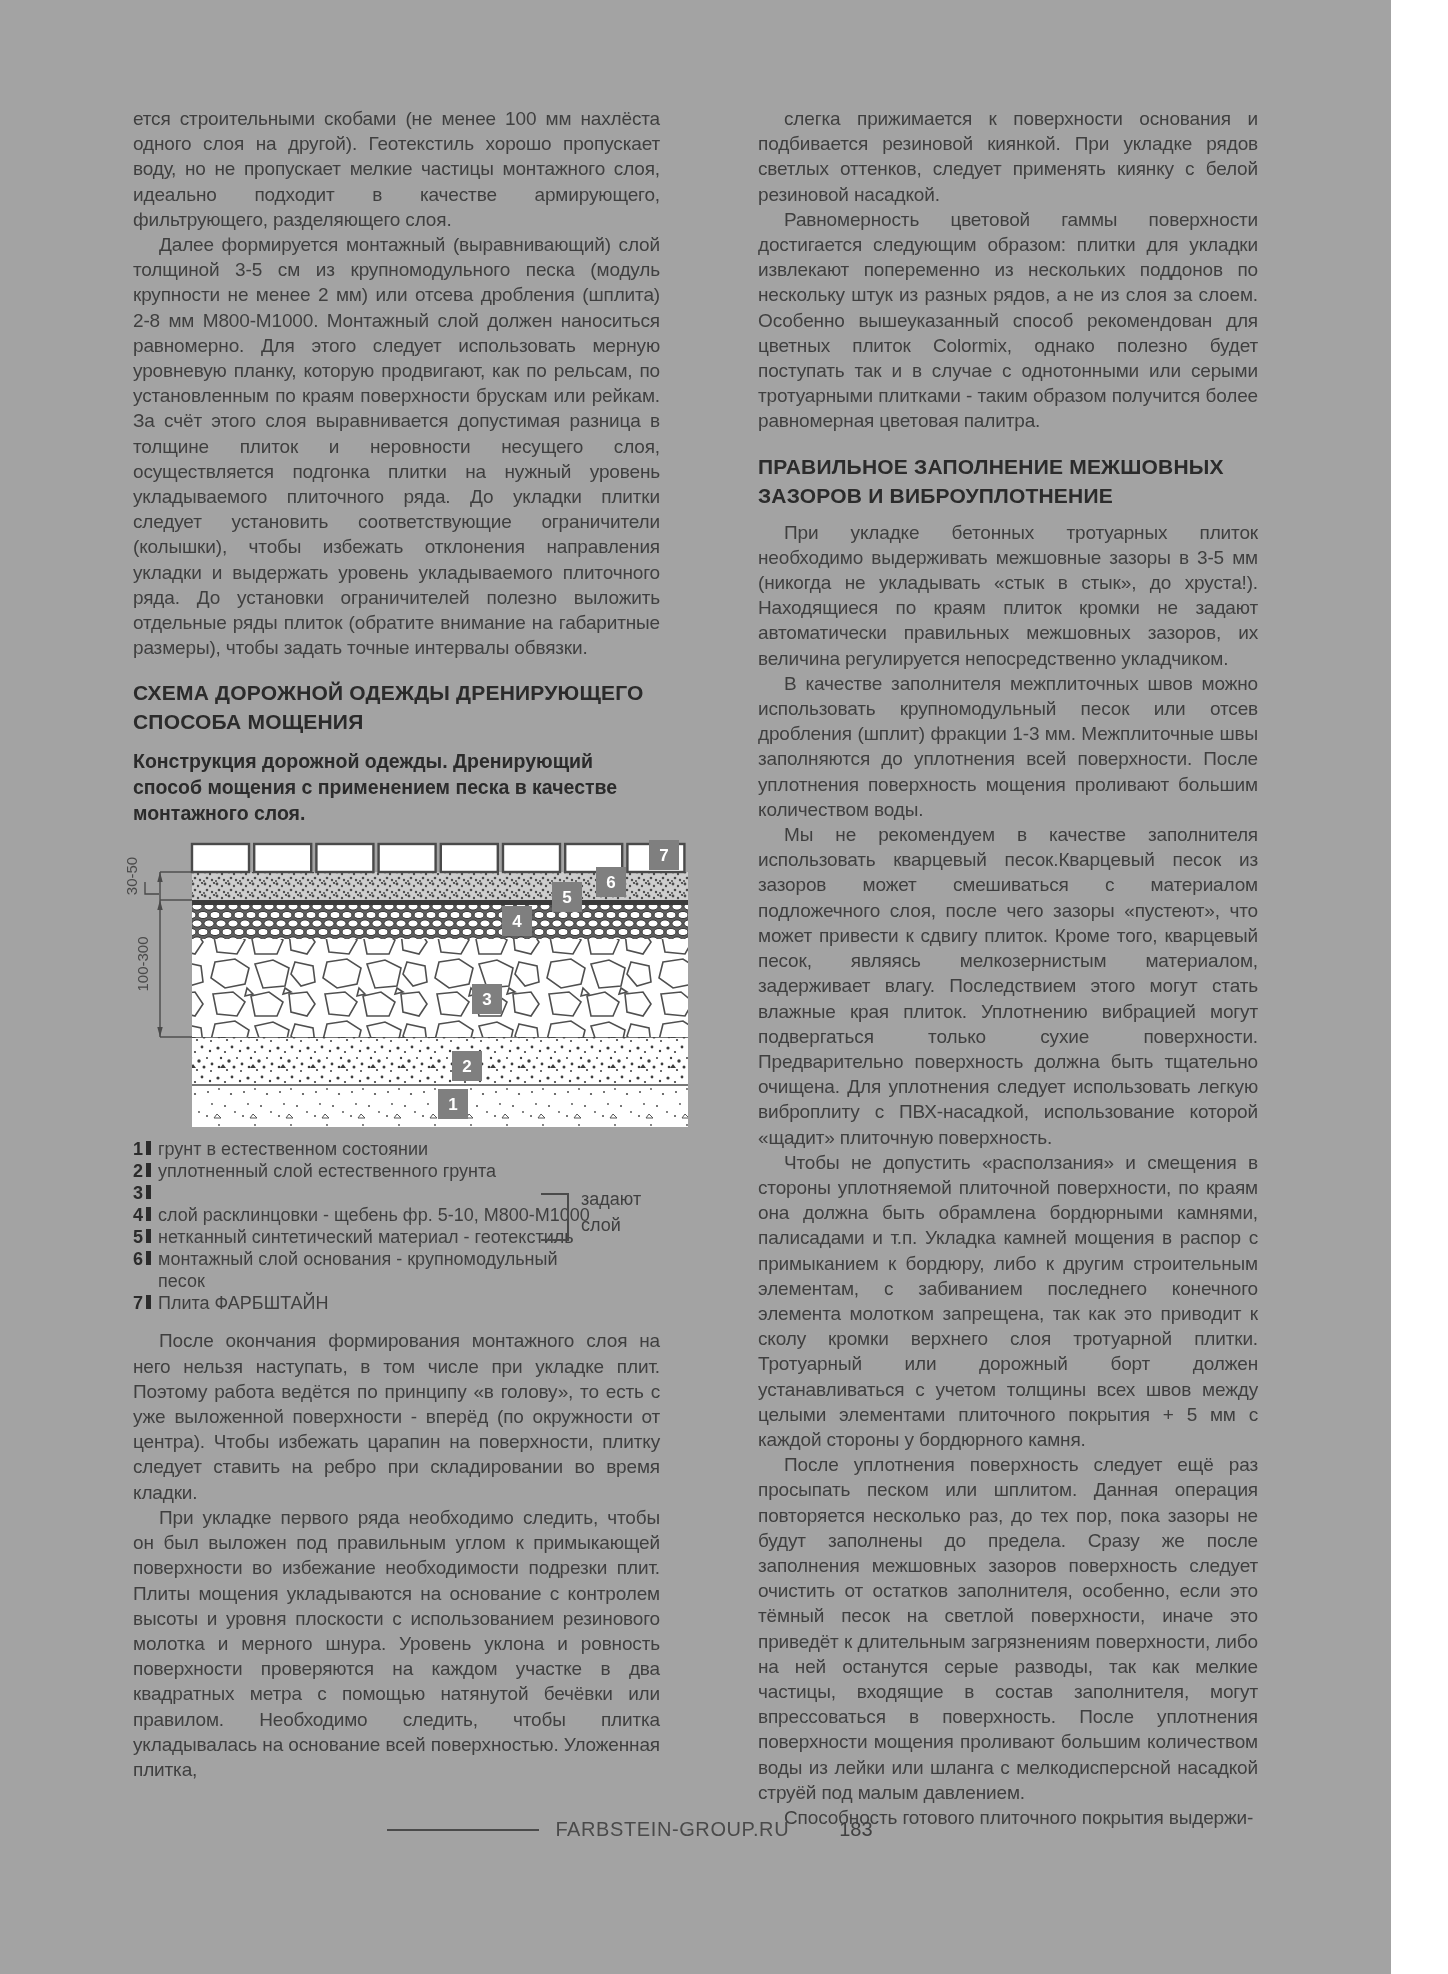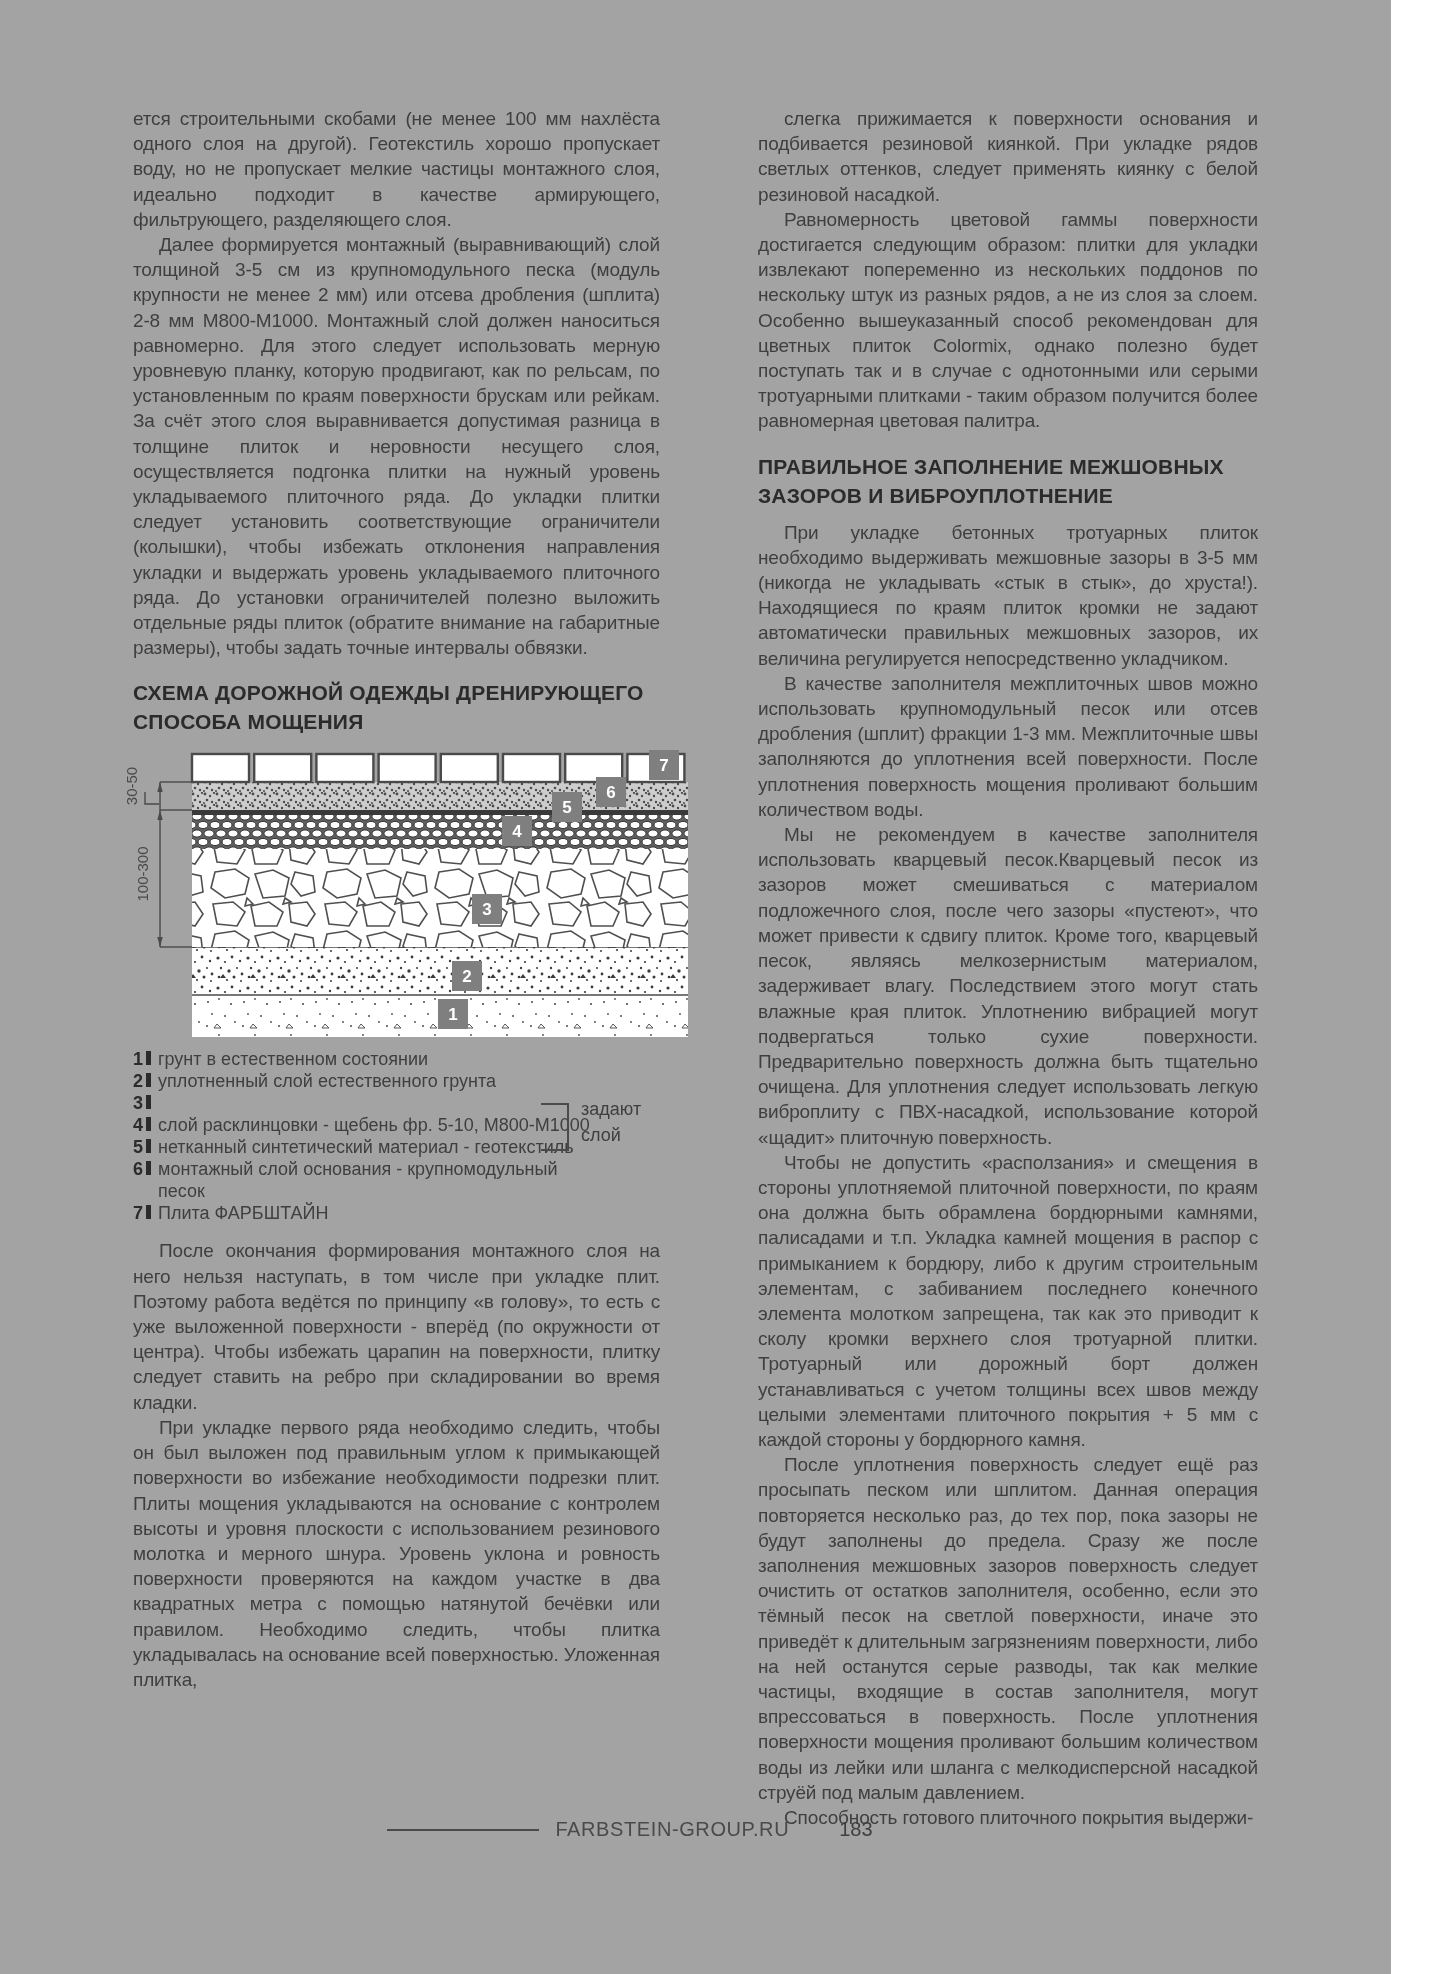--- a/index.html
+++ b/index.html
@@ -35,20 +35,21 @@
 </head>
 <body>
 
 <div class="page">
 
   <div class="col col-left">
     <p class="body">ется строительными скобами (не менее 100 мм нахлёста одного слоя на другой). Геотекстиль хорошо пропускает воду, но не пропускает мелкие частицы монтажного слоя, идеально подходит в качестве армирующего, фильтрующего, разделяющего слоя.</p>
     <p class="body indent">Далее формируется монтажный (выравнивающий) слой толщиной 3-5 см из крупномодульного песка (модуль крупности не менее 2 мм) или отсева дробления (шплита) 2-8 мм М800-М1000. Монтажный слой должен наноситься равномерно. Для этого следует использовать мерную уровневую планку, которую продвигают, как по рельсам, по установленным по краям поверхности брускам или рейкам. За счёт этого слоя выравнивается допустимая разница в толщине плиток и неровности несущего слоя, осуществляется подгонка плитки на нужный уровень укладываемого плиточного ряда. До укладки плитки следует установить соответствующие ограничители (колышки), чтобы избежать отклонения направления укладки и выдержать уровень укладываемого плиточного ряда. До установки ограничителей полезно выложить отдельные ряды плиток (обратите внимание на габаритные размеры), чтобы задать точные интервалы обвязки.</p>
 
     <h2 class="section">СХЕМА ДОРОЖНОЙ ОДЕЖДЫ ДРЕНИРУЮЩЕГО СПОСОБА МОЩЕНИЯ</h2>
+    <p class="caption">Конструкция дорожной одежды. Дренирующий способ мощения с применением песка в качестве монтажного слоя.</p>
 
     <div class="diagram">
       <svg width="600" height="300" viewBox="0 0 600 300">
         <defs>
           <pattern id="sandP" width="12" height="12" patternUnits="userSpaceOnUse">
             <rect width="12" height="12" fill="#cdcdcd"></rect>
             <g fill="#4a4a4a">
               <circle cx="2" cy="2" r="1.4"></circle>
                 <circle cx="7" cy="4" r="1.2"></circle>
                 <circle cx="11" cy="1" r="1.1"></circle>

